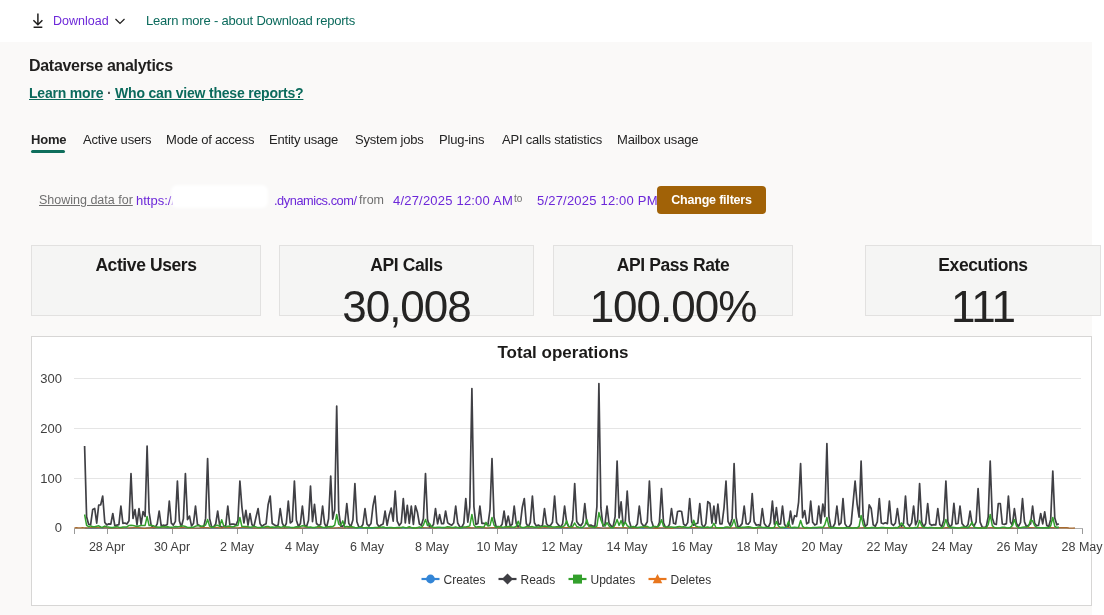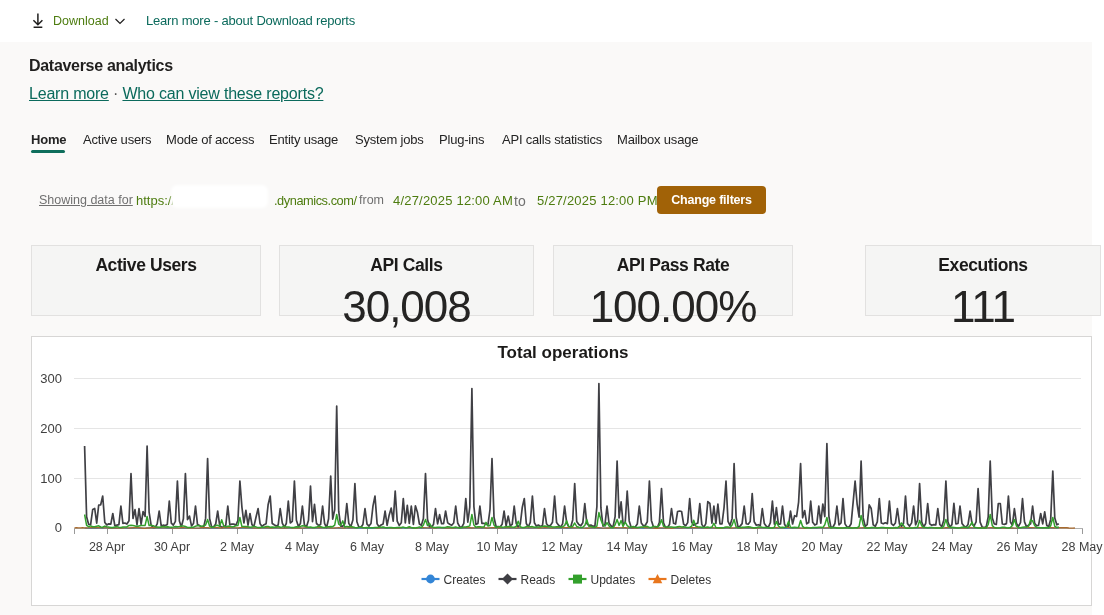--- a/index.html
+++ b/index.html
@@ -4,62 +4,62 @@
 <style>
 * { margin:0; padding:0; box-sizing:border-box; }
 html,body { width:1104px; height:615px; overflow:hidden; }
 body { font-family:"Liberation Sans",sans-serif; background:#faf9f8; position:relative; }
 .abs { position:absolute; }
 .topbar { left:0; top:0; width:1104px; height:42px; background:#fff; }
 .rightstrip { left:1092px; top:42px; width:12px; height:573px; background:#fff; }
 .teal { color:#0b6a5c; }
 .bold { font-weight:normal;padding-left:7px; }
 .gray { color:#707070; }
-.dark { color:#4d7c0f; }
+.dark { color:#6d28d9; }
 .tab { position:absolute; top:132px; font-size:13px; color:#242424; letter-spacing:-0.2px; }
 .card { position:absolute; top:245px; height:71px; background:#f5f5f4; border:1px solid #e2e1e0; }
 .cardtitle { position:absolute; top:9px; width:100%; text-align:center; font-size:17.5px; font-weight:bold; color:#1b1a19; letter-spacing:-0.4px;}
 .cardnum { position:absolute; top:38.5px; width:100%; text-align:center; font-size:44px; line-height:1; color:#252423; letter-spacing:-1px;}
 </style>
 </head>
 <body>
 <div class="abs topbar">
   <svg class="abs" style="left:31px;top:12px" width="16" height="17" viewBox="0 0 16 17">
     <path d="M6.9 1.5 V12 M2.4 8.2 L6.9 12.7 L11.4 8.2 M2.6 15.2 H11.3" fill="none" stroke="#201f1e" stroke-width="1.5"></path>
   </svg>
   <span class="abs dark" style="left:53px;top:14px;font-size:12.5px;">Download</span>
   <svg class="abs" style="left:115px;top:18px" width="10" height="7" viewBox="0 0 10 7">
     <path d="M0.5 1 L5 5.5 L9.5 1" fill="none" stroke="#201f1e" stroke-width="1.2"></path>
   </svg>
   <span class="abs teal" style="left:146px;top:12.5px;font-size:13px;letter-spacing:-0.2px;">Learn more - about Download reports</span>
 </div>
 <div class="abs rightstrip"></div>
 
 <div class="abs" style="left:29px;top:57px;font-size:16px;font-weight:bold;color:#201f1e;letter-spacing:-0.3px;">Dataverse analytics</div>
-<div class="abs" style="left:29px;top:85px;font-size:16px;letter-spacing:-0.2px;">
+<div class="abs" style="left:29px;top:85px;font-size:14px;letter-spacing:-0.2px;font-weight:bold;">
   <span class="teal" style="text-decoration:underline;">Learn more</span><span style="color:#555;"> · </span><span class="teal" style="text-decoration:underline;">Who can view these reports?</span>
 </div>
 
 <div class="tab" style="left:31px;font-weight:bold;">Home</div>
 <div class="tab" style="left:83px;">Active users</div>
 <div class="tab" style="left:166px;">Mode of access</div>
 <div class="tab" style="left:269px;">Entity usage</div>
 <div class="tab" style="left:355px;text-align:right;">System jobs</div>
 <div class="tab" style="left:439px;">Plug-ins</div>
 <div class="tab" style="left:502px;">API calls statistics</div>
 <div class="tab" style="left:617px;">Mailbox usage</div>
 <div class="abs" style="left:31px;top:150px;width:34px;height:3px;background:#0e6e5c;border-radius:2px;"></div>
 
 <div class="abs gray" style="left:39px;top:193px;font-size:12.5px;text-decoration:underline;">Showing data for</div>
 <div class="abs dark bold" style="left:129px;top:193px;font-size:13px;">https://</div>
 <div class="abs" style="left:173px;top:187px;width:93px;height:19px;background:#fff;border-radius:4px;box-shadow:0 0 3px 2px rgba(255,255,255,0.95);"></div>
 <div class="abs dark bold" style="left:267px;top:193px;font-size:12.8px;letter-spacing:-0.45px;">.dynamics.com/</div>
 <div class="abs gray" style="left:359px;top:193px;font-size:12.5px;">from</div>
 <div class="abs dark bold" style="left:386px;top:193px;font-size:13px;letter-spacing:0.2px;">4/27/2025 12:00 AM</div>
-<div class="abs gray" style="left:514px;top:193px;font-size:14px;">to</div>
+<div class="abs gray" style="left:514px;top:193px;font-size:10px;">to</div>
 <div class="abs dark bold" style="left:530px;top:193px;font-size:13px;letter-spacing:0.2px;">5/27/2025 12:00 PM</div>
 <div class="abs" style="left:657px;top:186px;width:109px;height:28px;background:#a16207;border-radius:4px;color:#fff;font-size:12.5px;font-weight:bold;text-align:center;line-height:28px;letter-spacing:-0.2px;">Change filters</div>
 
 <div class="card" style="left:31px;width:230px;">
     <div class="cardtitle">Active Users</div>
   </div>
 <div class="card" style="left:279px;width:255px;">
     <div class="cardtitle">API Calls</div>
     <div class="cardnum">30,008</div>
   </div>

